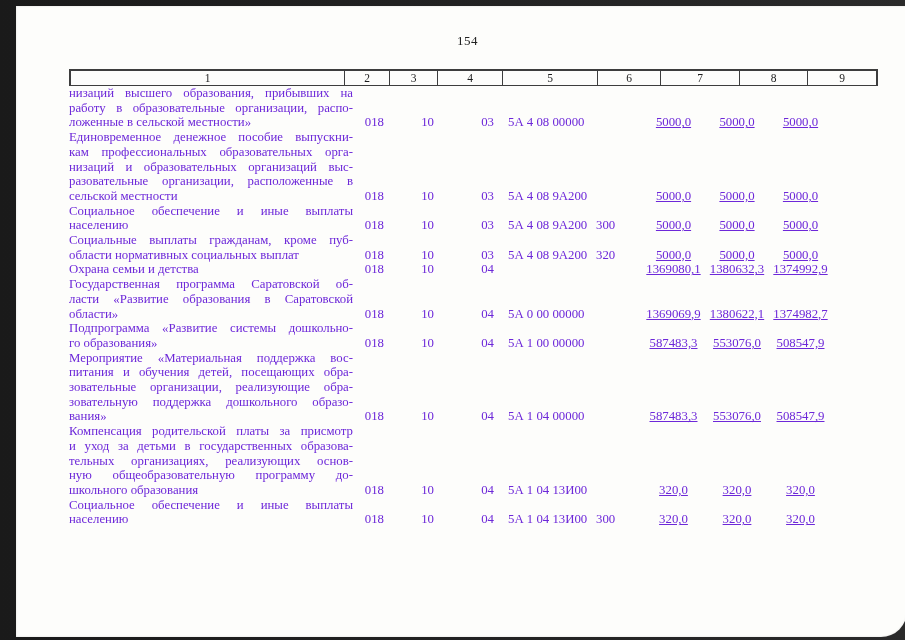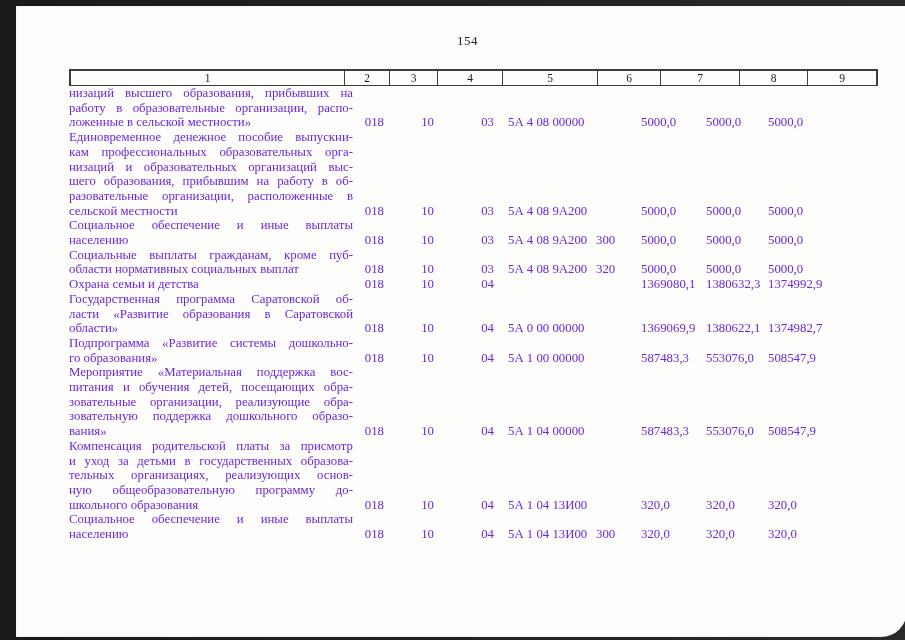--- a/index.html
+++ b/index.html
@@ -65,21 +65,21 @@
     grid-template-columns: 284px 31px 50px 60px 102px 45px 65px 62px 65px;
     align-items: end;
   }
   .c { white-space: nowrap; }
   .c1 { white-space: normal; }
   .c1 .line { text-align: justify; text-align-last: justify; }
   .c1 .line:last-child { text-align-last: left; }
   .c2, .c3, .c4 { text-align: right; }
   .c5 { padding-left: 14px; }
   .c6 { }
-  .c7, .c8, .c9 { text-align: left; }
+  .c7, .c8, .c9 { text-align: center; text-decoration: underline; }
 </style>
 </head>
 <body>
 
 <div class="scan-frame">
   <div class="page">
     <div class="pageno">154</div>
 
     <div class="hdr" id="hdr">
         <div class="hcell">1</div>
@@ -107,21 +107,20 @@
           <div class="c c6"></div>
           <div class="c c7">5000,0</div>
           <div class="c c8">5000,0</div>
           <div class="c c9">5000,0</div>
         </div>
         <div class="row">
           <div class="c c1">
             <div class="line">Единовременное денежное пособие выпускни-</div>
             <div class="line">кам профессиональных образовательных орга-</div>
             <div class="line">низаций и образовательных организаций выс-</div>
-            <div class="line">шего образования, прибывшим на работу в об-</div>
             <div class="line">разовательные организации, расположенные в</div>
             <div class="line">сельской местности</div>
           </div>
           <div class="c c2">018</div>
           <div class="c c3">10</div>
           <div class="c c4">03</div>
           <div class="c c5">5А 4 08 9А200</div>
           <div class="c c6"></div>
           <div class="c c7">5000,0</div>
           <div class="c c8">5000,0</div>

